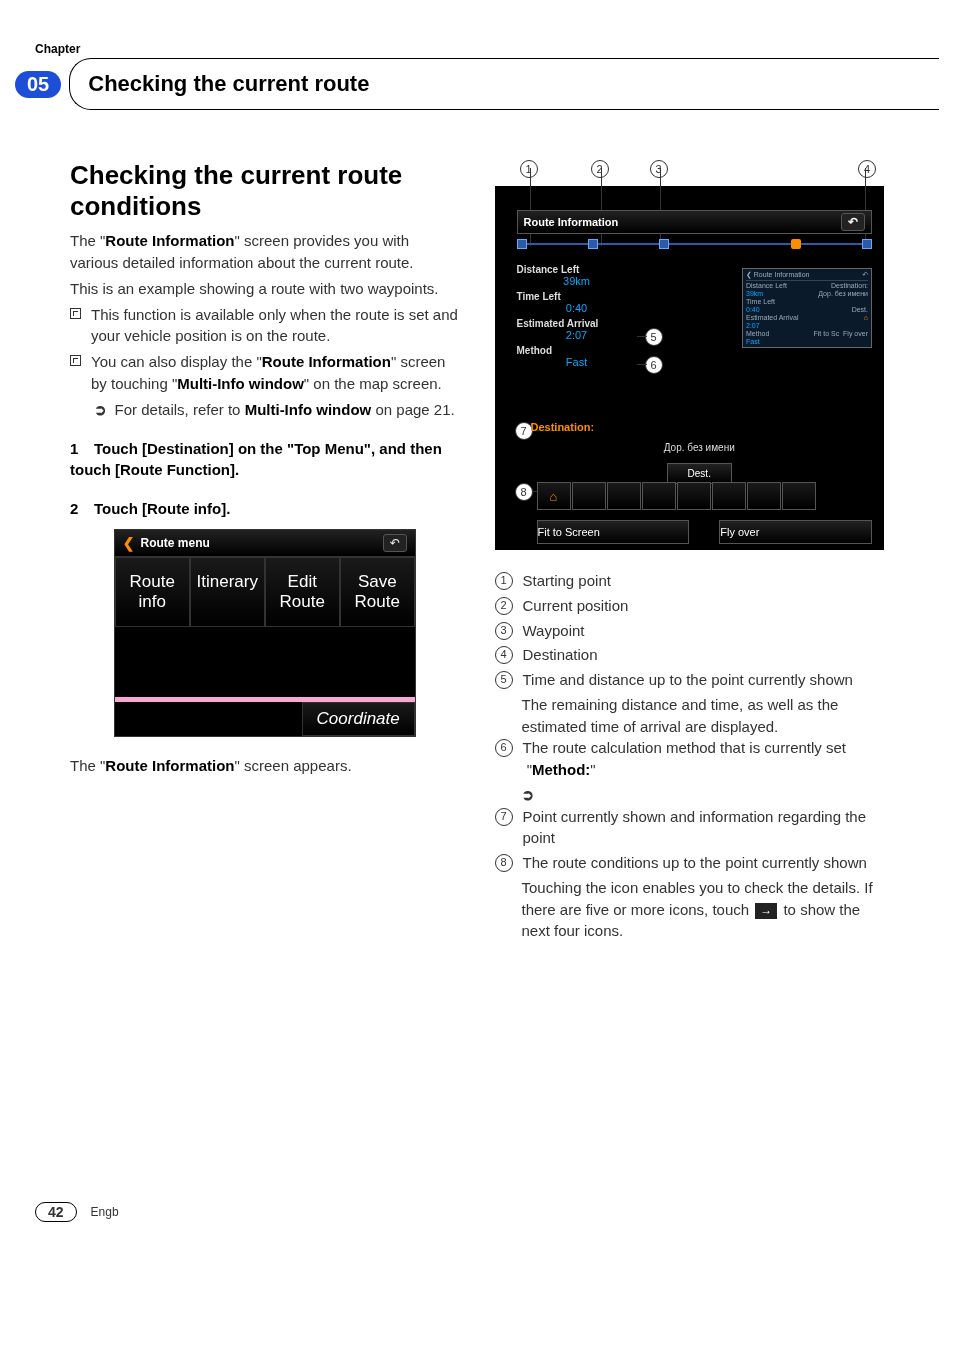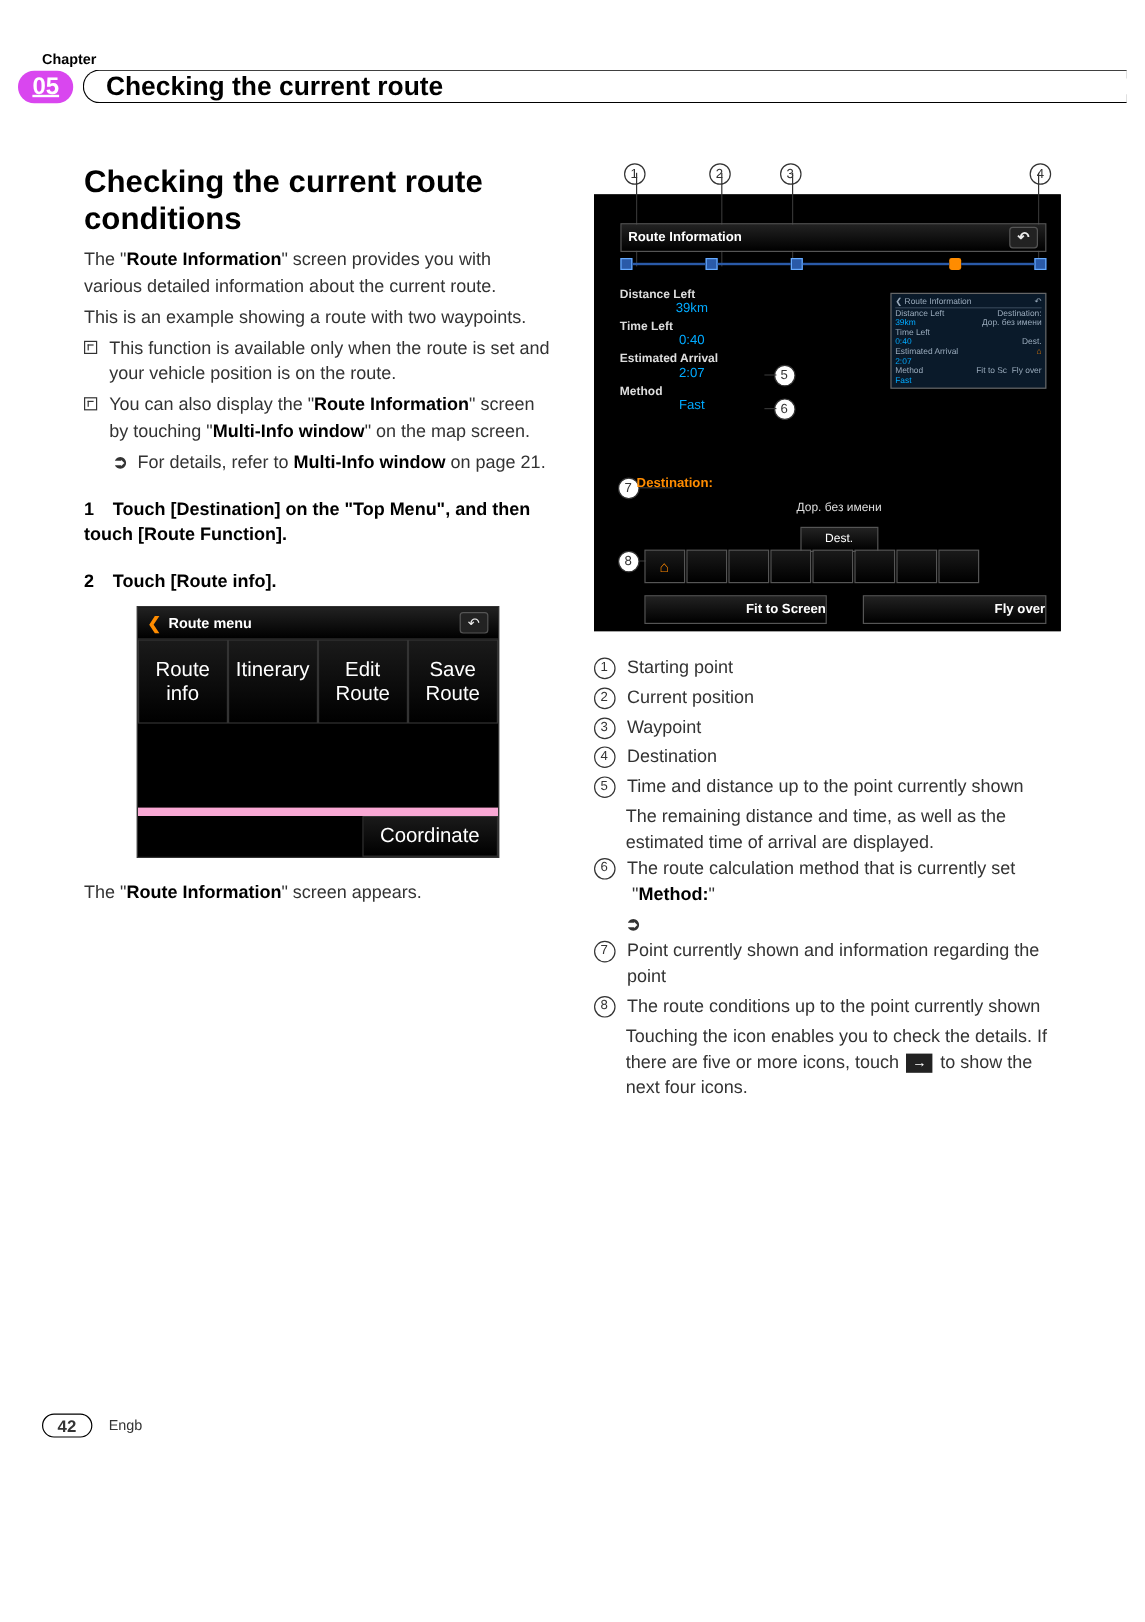--- a/index.html
+++ b/index.html
@@ -23,39 +23,38 @@
     color: #000;
   }
   .header-row {
     display: flex;
     align-items: center;
     margin-top: 2px;
     margin-left: -55px;
     margin-right: -55px;
   }
   .chapter-badge {
-    background: #d946ef;
+    background: #1d4ed8;
     color: #fff;
     font-weight: bold;
     font-size: 20px;
     border-radius: 14px;
     padding: 2px 12px;
     margin-right: 8px;
-    text-decoration: underline;
   }
   .header-title {
     font-weight: bold;
     font-size: 22px;
     color: #000;
   }
   .header-bubble {
     flex: 1;
     border: 1px solid #000;
     border-radius: 22px;
-    padding: 0 18px;
+    padding: 12px 18px;
     border-right: none;
     border-top-right-radius: 0;
     border-bottom-right-radius: 0;
   }
   .columns {
     display: flex;
     gap: 35px;
     margin-top: 50px;
   }
   .col {
@@ -114,21 +113,21 @@
     background:#222; border:1px solid #555; border-radius:3px; padding:1px 6px;
     color:#eee; font-size:12px;
   }
   .rm-buttons { display:flex; }
   .rm-btn {
     flex:1; text-align:center; padding: 14px 2px; border:1px solid #333;
     background: linear-gradient(#1a1a1a,#000);
     font-size:17px;
   }
   .rm-spacer { height: 70px; background:#000; }
-  .rm-footer { display:flex; justify-content:flex-end; border-top:7px solid #f9a8d4;}
+  .rm-footer { display:flex; justify-content:flex-end; border-top:5px solid #f9a8d4;font-style:italic;}
   .rm-footer .rm-btn { flex:0 0 auto; padding: 6px 14px; }
 
   .after-img { margin-top: 18px; }
 
   
   .diagram {
     width: 100%; position:relative;
     font-size: 10px;
     color:#fff;
   }
@@ -182,21 +181,21 @@
     position:absolute; bottom:38px; left:40px; right:10px; display:flex;
   }
   .icon-row .ibox{
     width:32px;height:26px;border:1px solid #555;background:linear-gradient(#1a1a1a,#000);
     display:flex;align-items:center;justify-content:center;margin-right:1px;
   }
   .icon-row .ibox.first{ color:#f80; font-size:13px;}
   .bot-btns{
     position:absolute;bottom:4px;left:40px;right:10px;display:flex;gap:30px;justify-content:center;
   }
-  .bot-btns .bbtn{ flex:1; text-align:right; padding:5px 0; border:1px solid #555; background:linear-gradient(#222,#000); font-size:11px;font-weight:bold;}
+  .bot-btns .bbtn{ flex:1; text-align:left; padding:5px 0; border:1px solid #555; background:linear-gradient(#222,#000); font-size:11px;}
 
   .legend { margin-top: 20px; }
   .legend-item { display:flex; margin-bottom:3px; line-height:1.45;}
   .legend-item .callout-num { flex-shrink:0; margin-right:10px; margin-top:2px;}
   .legend-item .lcontent{flex:1;}
   .legend-sub { margin-left:27px; line-height:1.45;}
   .legend-ref { display:flex; margin-left:27px; margin-top:2px; line-height:1.45;}
   .legend-ref .arrow{ margin-right:8px; font-weight:bold;}
   .next-icon {
     display:inline-flex; width:22px; height:16px; background:#222;

